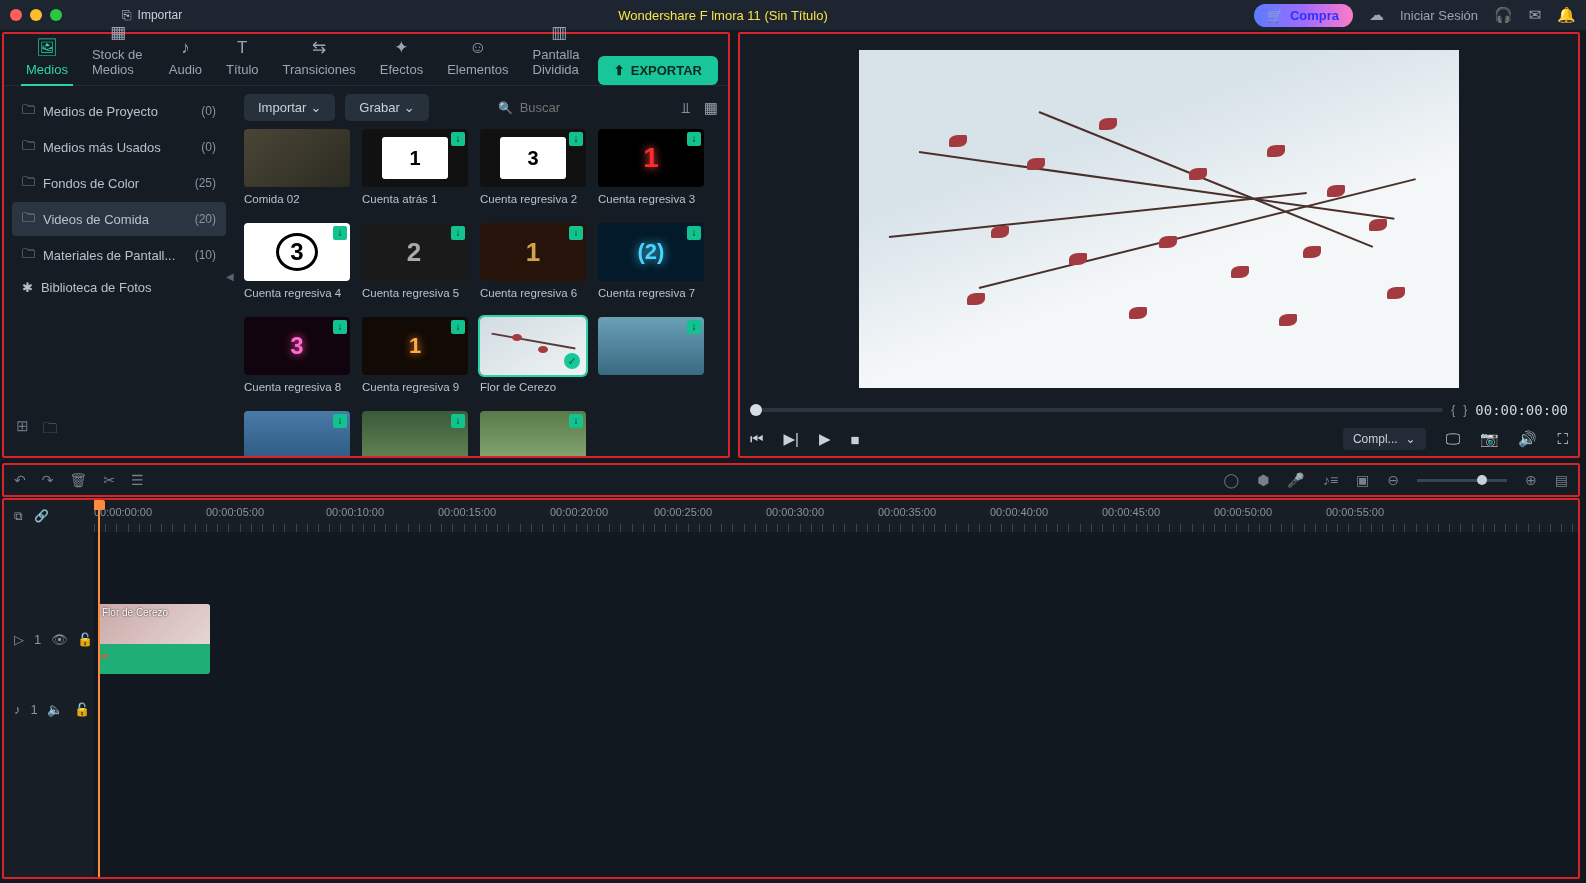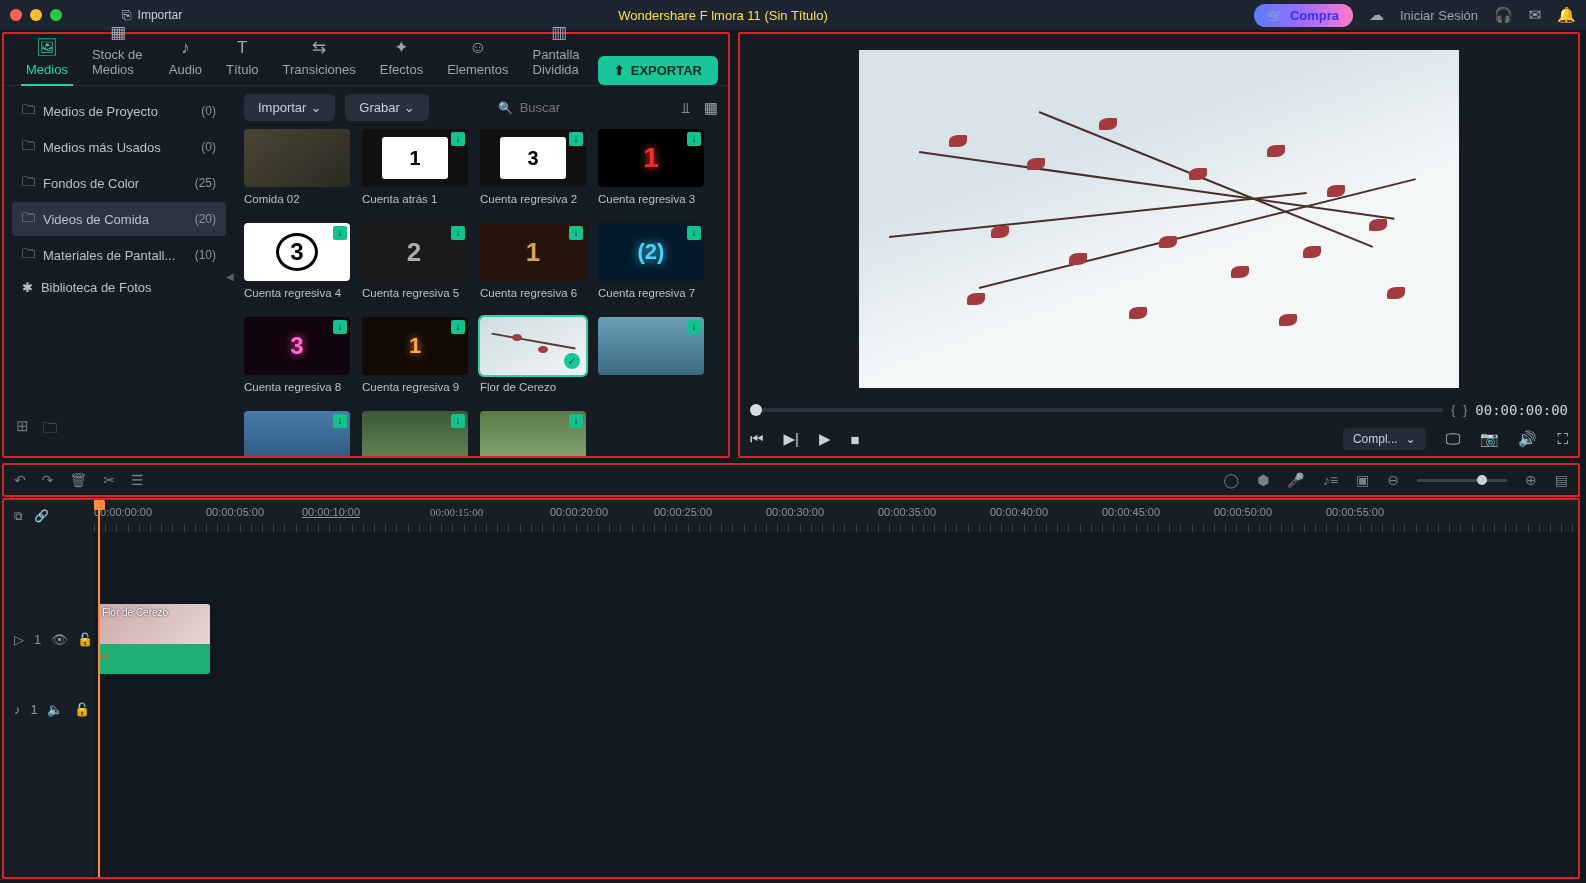--- a/index.html
+++ b/index.html
@@ -410,22 +410,22 @@
         <span>1</span>
         <span>🔈</span>
         <span>🔓</span>
       </div>
     </div>
     <div class="tl-right">
       <div class="ruler" id="ruler-host">
         <div class="ticks"></div>
       <div class="mark" style="left: 0px;">00:00:00:00</div>
           <div class="mark" style="left: 112px;">00:00:05:00</div>
-          <div class="mark" style="left: 208px; text-decoration: underline;">00:00:10:00</div>
-          <div class="mark" style="left: 336px; font-family: Liberation Serif, serif;">00:00:15:00</div>
+          <div class="mark" style="left: 232px;">00:00:10:00</div>
+          <div class="mark" style="left: 344px;">00:00:15:00</div>
           <div class="mark" style="left: 448px; margin-left: 8px;">00:00:20:00</div>
           <div class="mark" style="left: 560px;">00:00:25:00</div>
           <div class="mark" style="left: 672px;">00:00:30:00</div>
           <div class="mark" style="left: 784px;">00:00:35:00</div>
           <div class="mark" style="left: 896px; text-align: right;">00:00:40:00</div>
           <div class="mark" style="left: 1008px;">00:00:45:00</div>
           <div class="mark" style="left: 1120px;">00:00:50:00</div>
           <div class="mark" style="left: 1232px;">00:00:55:00</div>
         </div>
       <div class="tracks">

